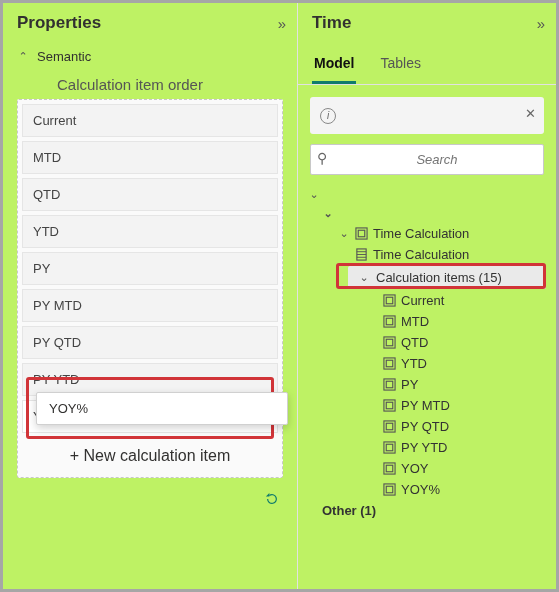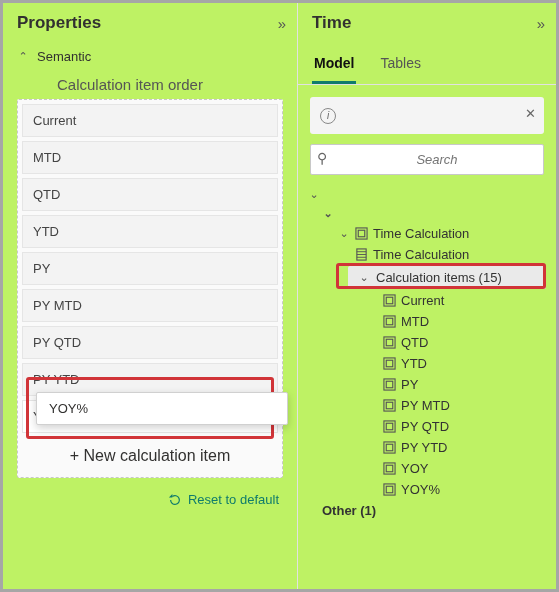--- a/index.html
+++ b/index.html
@@ -76,21 +76,20 @@
       <div class="order-item yoy">YOY</div>
       <div class="highlight-red-drag"></div>
       <div class="drag-item">YOY%</div>
       <div class="new-item">+ New calculation item</div>
     </div>
     <div class="reset-row">
       <svg viewBox="0 0 16 16">
           <path fill="none" stroke="#0f7b6c" stroke-width="1.4" d="M3 8a5 5 0 1 0 2-4"></path>
           <path fill="#0f7b6c" d="M5 1v4H1z"></path>
         </svg>
-      <span>Reset to default</span>
     </div>
   </div>
 
   <div class="panel data">
     <div class="panel-header">
       <h1>Time</h1>
       <span class="chevron-dbl">»</span>
     </div>
     <div class="tabs">
       <div class="tab active">Model</div>

